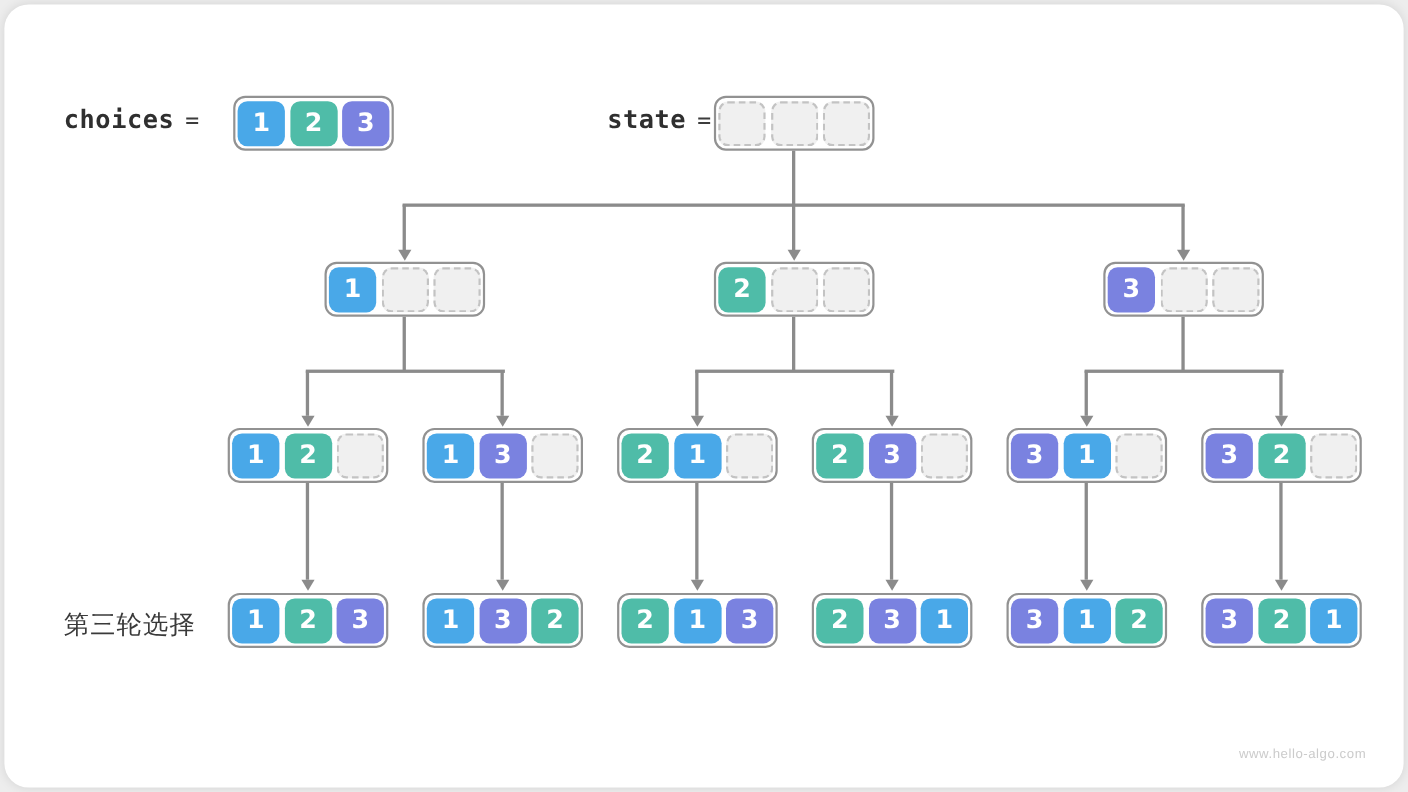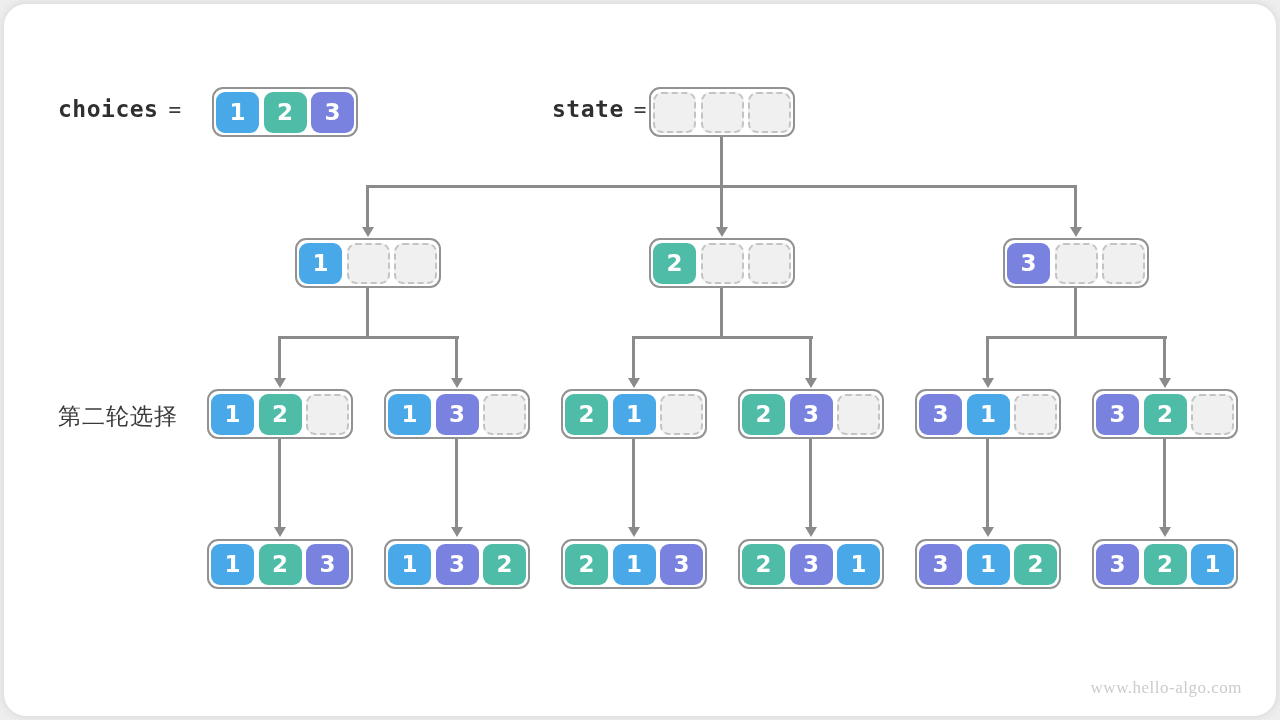--- a/index.html
+++ b/index.html
@@ -23,22 +23,22 @@
     white-space:nowrap;letter-spacing:0.5px;
   }
   .code-label .eq{font-weight:normal;color:#3c3c3c;margin-left:10px;font-size:21px;}
   .row-label{
     position:absolute;left:58px;
     font-size:23px;color:#3a3a3a;font-weight:500;
     letter-spacing:1px;white-space:nowrap;
   }
   .watermark{
     position:absolute;top:678px;right:38px;
-    font-family:Liberation Serif, serif;
-    font-size:17px;color:#cbcbcb;letter-spacing:0.5px;
+    font-family:Liberation Sans, sans-serif;
+    font-size:12px;color:#cbcbcb;letter-spacing:0.5px;
   }
   
   .node{
     position:absolute;width:146px;height:50px;box-sizing:border-box;
     background:#fff;border:2.5px solid #929292;border-radius:11px;
     display:flex;align-items:center;justify-content:space-between;
     padding:0 2px;
   }
   .cell{
     width:43px;height:41px;box-sizing:border-box;border-radius:9px;
@@ -74,21 +74,21 @@
     <span class="cell" style="background: rgb(73, 168, 232);">1</span>
     <span class="cell" style="background: rgb(79, 188, 168);">2</span>
     <span class="cell" style="background: rgb(122, 130, 224);">3</span>
   </div>
   <div class="node" style="left:649px;top:87px;">
     <span class="cell empty"></span>
     <span class="cell empty"></span>
     <span class="cell empty"></span>
   </div>
 
-  <div class="row-label" style="top:401px;">第二轮选择</div>
+  <div class="row-label" style="top:552px;">第三轮选择</div>
 
   <div class="vline" style="left:720px;top:137px;height:49px;"></div>
   <div class="hline" style="left:366px;top:185px;width:711px;"></div>
   <div class="vline" style="left:366px;top:186px;height:42px;"></div>
   <div class="ahead" style="left:362px;top:227px;"></div>
   <div class="vline" style="left:720px;top:186px;height:42px;"></div>
   <div class="ahead" style="left:716px;top:227px;"></div>
   <div class="vline" style="left:1074px;top:186px;height:42px;"></div>
   <div class="ahead" style="left:1070px;top:227px;"></div>
 

